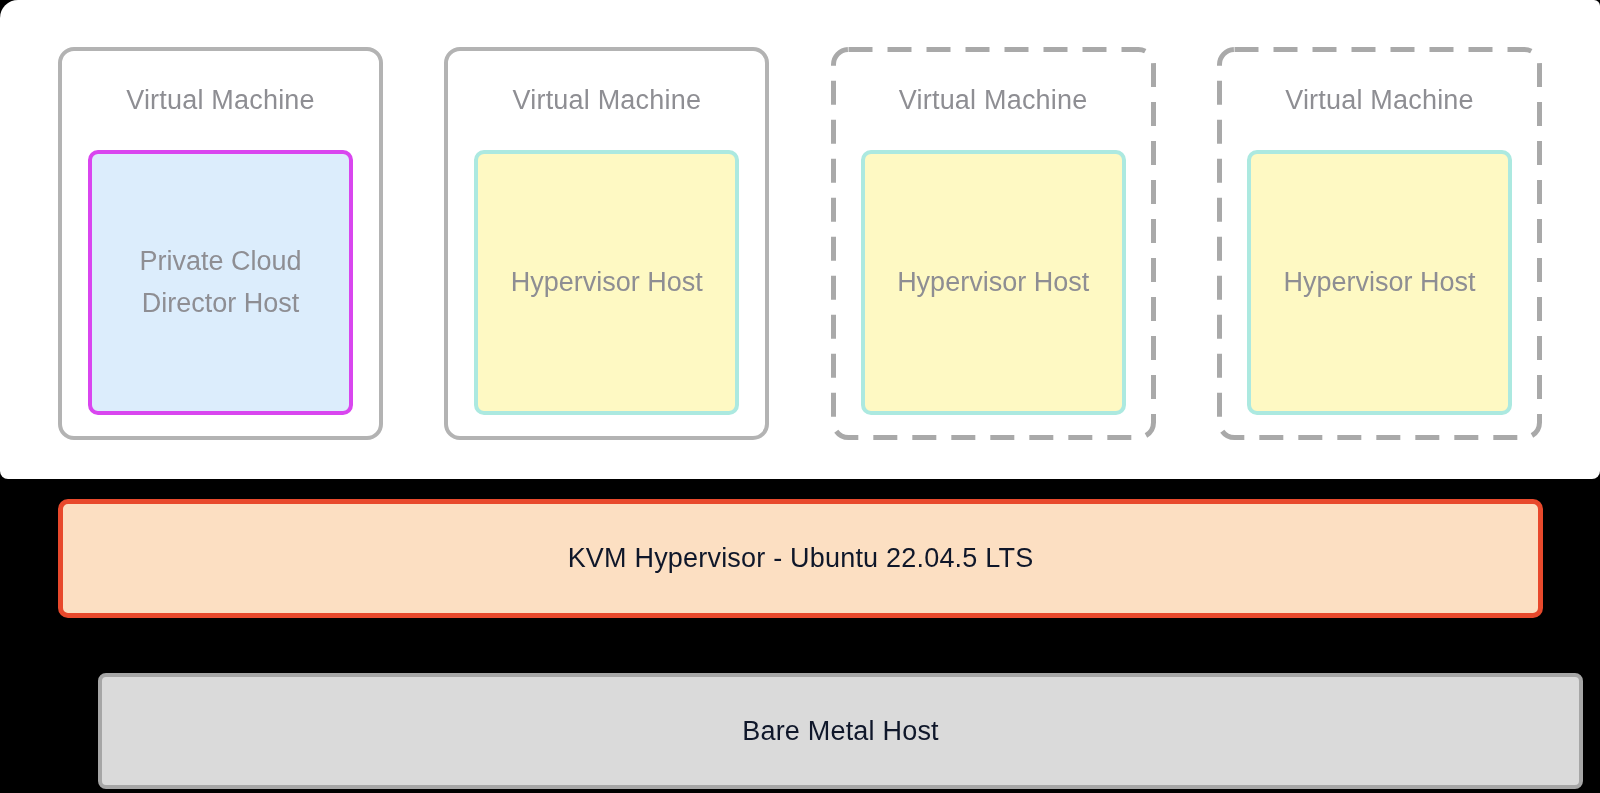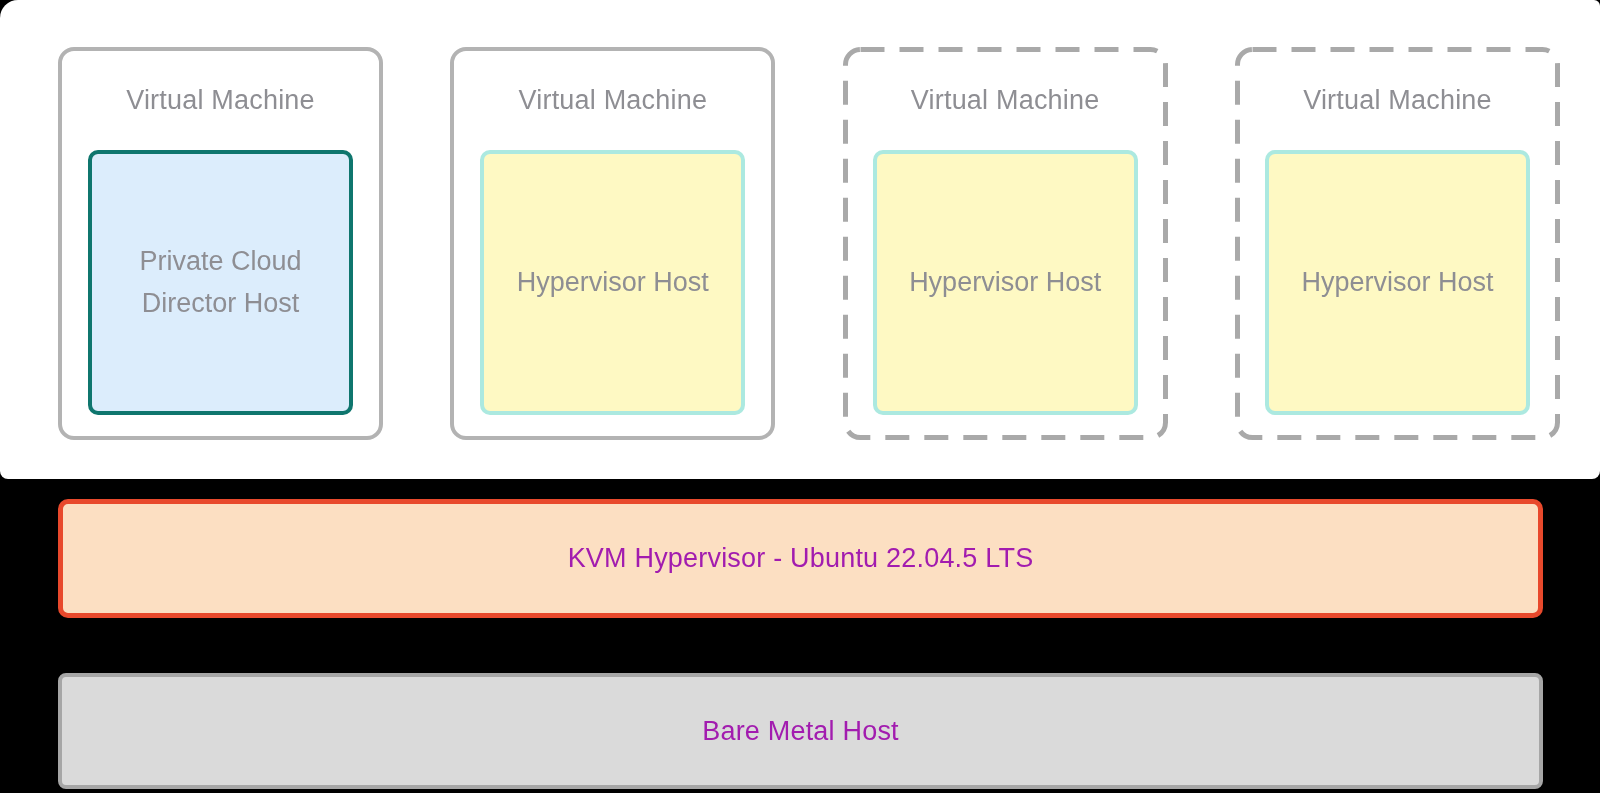--- a/index.html
+++ b/index.html
@@ -17,21 +17,21 @@
   
   .vm-sheet {
     position: absolute;
     left: 0; top: 0;
     width: 1600px;
     height: 479px;
     background: #ffffff;
     border-radius: 18px 6px 8px 8px;
     display: flex;
     justify-content: space-between;
-    padding: 47px 40px 0 58px;
+    padding: 47px 58px 0 58px;
   }
 
   .vm-box {
     position: relative;
     width: 325px;
     height: 393px;
     border: 4px solid #b3b3b3;
     border-radius: 16px;
     display: flex;
     flex-direction: column;
@@ -64,53 +64,54 @@
     align-items: center;
     justify-content: center;
     text-align: center;
     font-size: 27px;
     line-height: 1.55;
     color: #8e8e93;
     padding: 0 18px;
   }
   .host-box.blue {
     background: #dcedfc;
-    border: 4px solid #0f766e;
+    border: 4px solid #d946ef;
   }
   .host-box.teal {
     background: #fef9c3;
     border: 4px solid #ace9e0;
   }
 
   
   .layer-bar {
     position: absolute;
     left: 58px;
     width: 1485px;
     display: flex;
     align-items: center;
     justify-content: center;
     font-size: 27px;
     font-weight: 500;
-    color: #a21caf;
+    color: #0f172a;
     letter-spacing: 0.2px;
   }
   .layer-bar.kvm {
     top: 499px;
     height: 119px;
     background: #fcdfc2;
     border: 5px solid #e8492c;
     border-radius: 10px;
   }
   .layer-bar.bare-metal {
     top: 673px;
     height: 116px;
     background: #dadada;
     border: 4px solid #a6a6a6;
     border-radius: 8px;
+    margin-left: 40px;
   }
 </style>
 </head>
 <body>
 
 <div class="canvas">
 
   <div class="vm-sheet">
 
     <div class="vm-box solid">

